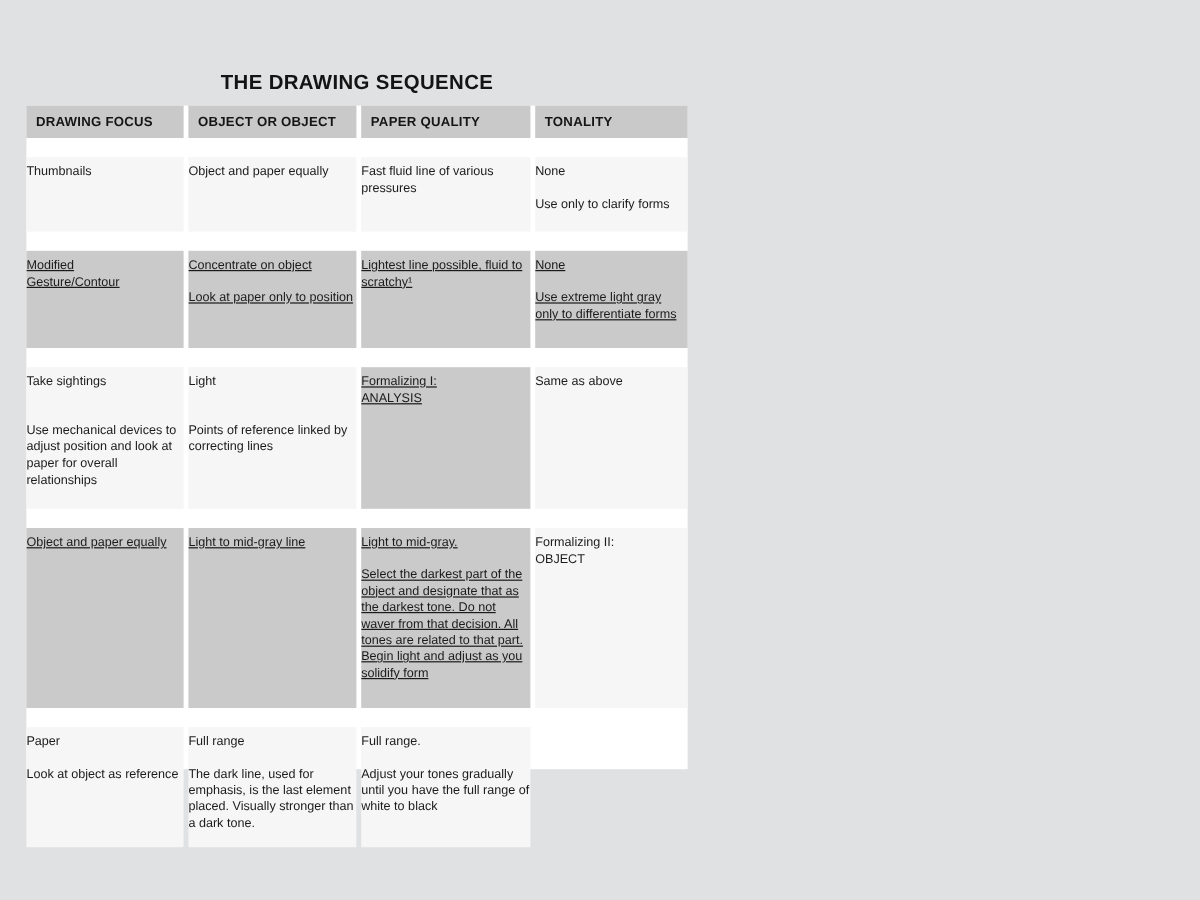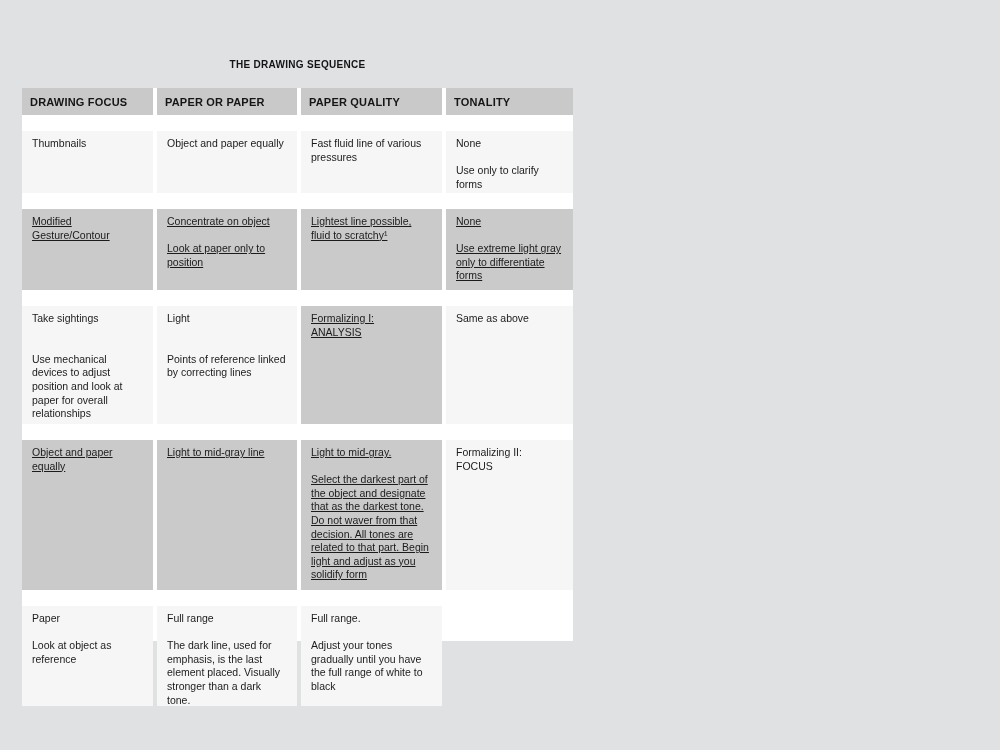--- a/index.html
+++ b/index.html
@@ -12,21 +12,21 @@
   .page {
     position: relative;
     width: 1000px; height: 750px;
     background: #e0e1e3;
   }
   .title {
     position: absolute;
     left: 22px; top: 59px;
     width: 551px;
     text-align: center;
-    font-size: 10px;
+    font-size: 17px;
     font-weight: 700;
     letter-spacing: 0.3px;
     color: #141414;
   }
   .seq-table {
     position: absolute;
     left: 22px; top: 88px;
     width: 551px; height: 553px;
     display: grid;
     grid-template-columns: 131px 140px 141px 127px;
@@ -42,39 +42,39 @@
     background: #c9c9c9;
     display: flex;
     align-items: center;
     padding: 0 8px;
     font-size: 11px;
     font-weight: 700;
     letter-spacing: 0.2px;
     color: #151515;
   }
   .cell.body {
-    padding: 6px 10px;
+    padding: 6px 0;
     font-size: 10.5px;
     line-height: 13.6px;
     white-space: pre-line;
   }
   .cell.light { background: #f6f6f6; }
   .cell.gray  { background: #cacaca; text-decoration: underline; }
 </style>
 </head>
 <body>
 
 <div class="page">
 
   <div class="title">THE DRAWING SEQUENCE</div>
 
   <div class="seq-table">
 
     <div class="cell head">DRAWING FOCUS</div>
-    <div class="cell head">PAPER OR PAPER</div>
+    <div class="cell head">OBJECT OR OBJECT</div>
     <div class="cell head">PAPER QUALITY</div>
     <div class="cell head">TONALITY</div>
 
     <div class="cell body light">Thumbnails</div>
     <div class="cell body light">Object and paper equally</div>
     <div class="cell body light">Fast fluid line of various pressures</div>
     <div class="cell body light">None
 
 Use only to clarify forms</div>
 
@@ -100,21 +100,21 @@
 ANALYSIS</div>
 
     <div class="cell body light">Same as above</div>
     <div class="cell body gray">Object and paper equally</div>
     <div class="cell body gray">Light to mid-gray line</div>
     <div class="cell body gray">Light to mid-gray.
 
 Select the darkest part of the object and designate that as the darkest tone. Do not waver from that decision. All tones are related to that part. Begin light and adjust as you solidify form</div>
 
     <div class="cell body light">Formalizing II:
-FOCUS</div>
+OBJECT</div>
     <div class="cell body light">Paper
 
 Look at object as reference</div>
     <div class="cell body light">Full range
 
 The dark line, used for emphasis, is the last element placed. Visually stronger than a dark tone.</div>
     <div class="cell body light">Full range.
 
 Adjust your tones gradually until you have the full range of white to black</div>
 

